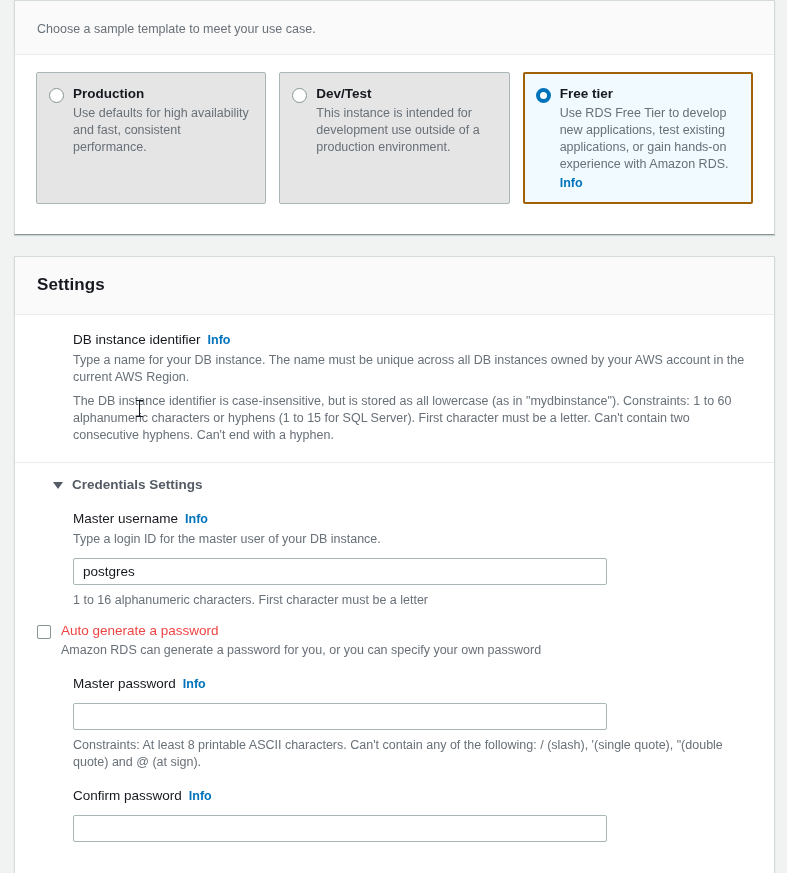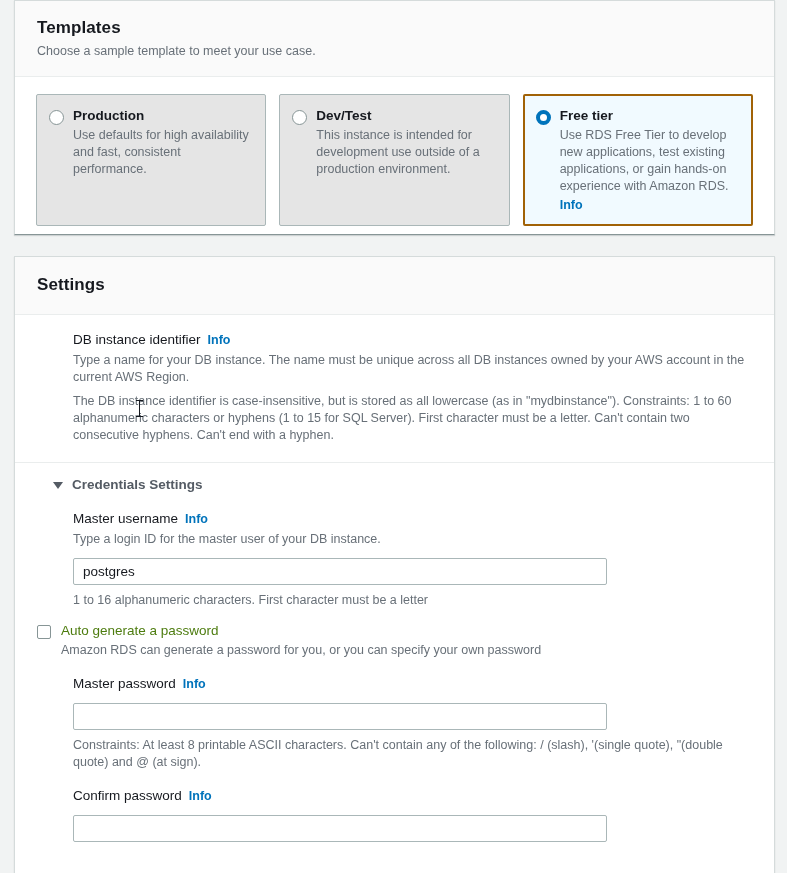--- a/index.html
+++ b/index.html
@@ -185,21 +185,21 @@
   .checkbox {
     width: 14px; height: 14px;
     border: 1px solid #879596;
     border-radius: 2px;
     background: #fff;
     flex: 0 0 auto;
     margin-top: 3px;
   }
   .checkbox-label {
     font-size: 13.5px;
-    color: #4d7c0f;
+    color: #ef4444;
     line-height: 18px;
   }
   .checkbox-desc {
     font-size: 12.5px;
     color: #687078;
     line-height: 17px;
     margin-top: 2px;
   }
 
   
@@ -219,21 +219,20 @@
   .ibeam .bar-t { top: 1px; }
   .ibeam .bar-b { top: 17px; }
 </style>
 </head>
 <body>
 
 <div class="page">
 
   <section class="card" id="templates-card">
     <div class="card-header">
-      <div class="card-title">Templates</div>
       <div class="card-subtitle">Choose a sample template to meet your use case.</div>
     </div>
     <div class="card-body">
       <div class="tiles">
 
         <div class="tile">
           <span class="radio"></span>
           <div class="tile-text">
             <div class="tile-name">Production</div>
             <div class="tile-desc">Use defaults for high availability and fast, consistent performance.</div>

